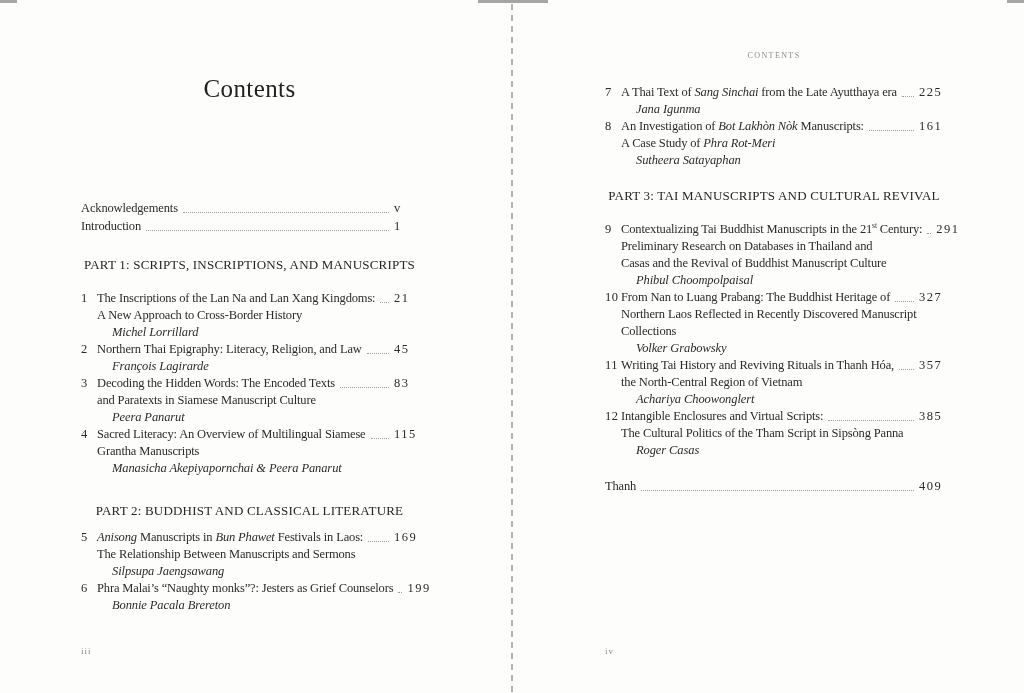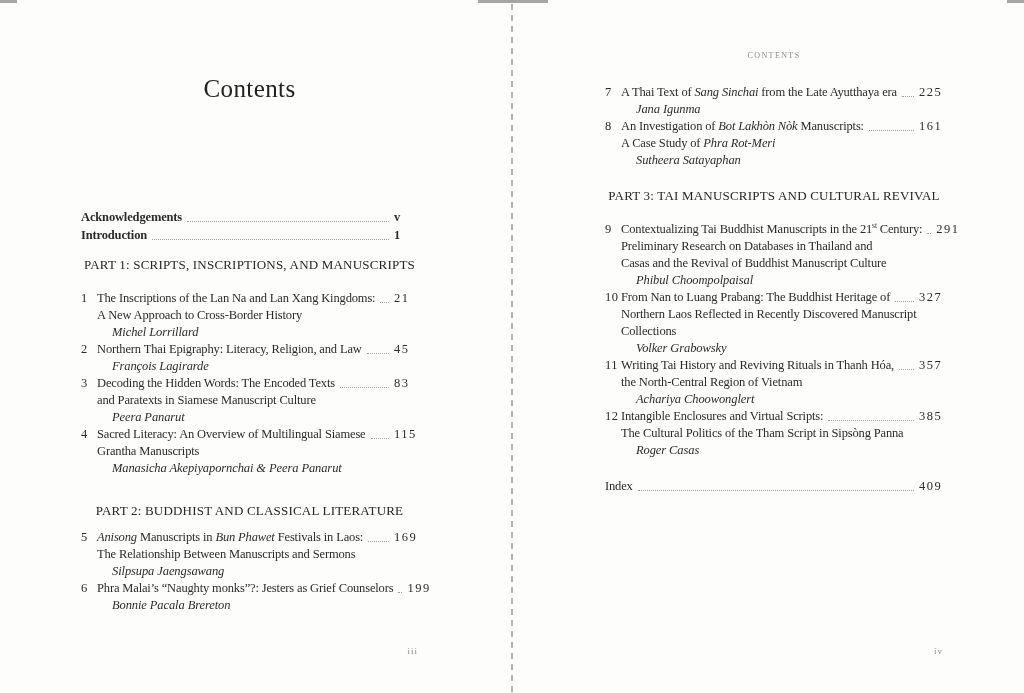--- a/index.html
+++ b/index.html
@@ -22,21 +22,21 @@
     position:absolute;top:61px;left:0;right:0;margin:0;
     font-size:25px;font-weight:400;text-align:center;line-height:30px;
     letter-spacing:.4px;color:#222;
   }
   .running-header{
     position:absolute;top:36px;left:0;right:0;height:14px;line-height:14px;
     text-align:center;font-size:8px;letter-spacing:1.4px;color:#8a8a8a;
   }
   .folio{
     position:absolute;top:631px;left:0;right:0;height:14px;line-height:14px;
-    text-align:right;font-size:9px;letter-spacing:1px;color:#8a8a8a;
+    text-align:left;font-size:9px;letter-spacing:1px;color:#8a8a8a;
   }
   .part-heading{
     position:absolute;left:0;right:0;margin:0;height:17px;line-height:17px;
     text-align:center;font-size:13px;font-weight:400;letter-spacing:.2px;color:#262626;
   }
   .list-block{position:absolute;left:0;right:0;}
 
   .row{display:flex;align-items:baseline;height:17px;line-height:17px;
        font-size:12.5px;position:relative;}
   .front-row{height:18px;line-height:18px;}
@@ -52,21 +52,21 @@
 </head>
 <body>
 
 <div class="crop-mark" style="left:0;width:17px;"></div>
 <div class="crop-mark" style="left:478px;width:70px;"></div>
 <div class="crop-mark" style="left:1007px;width:17px;"></div>
 <div class="fold-line"></div>
 
 <section class="page left">
   <h1 class="contents-title">Contents</h1>
-  <div class="list-block" id="left-front" style="top:195px;font-weight:bold;">
+  <div class="list-block" id="left-front" style="top:186px;">
       <div class="row front-row">
         <span class="txt">Acknowledgements</span>
         <span class="leader"></span>
         <span class="pg">v</span>
       </div>
       <div class="row front-row">
         <span class="txt">Introduction</span>
         <span class="leader"></span>
         <span class="pg">1</span>
       </div>
@@ -246,19 +246,19 @@
         <span class="num"></span>
         <span class="txt"><span>The Cultural Politics of the Tham Script in Sipsòng Panna</span></span>
       </div>
       <div class="row">
         <span class="num"></span>
         <span class="author">Roger Casas</span>
       </div>
     </div>
   <div class="list-block" id="right-index" style="top:464px;">
       <div class="row front-row">
-        <span class="txt">Index</span>
+        <span class="txt">Thanh</span>
         <span class="leader"></span>
         <span class="pg">409</span>
       </div>
     </div>
   <div class="folio">iv</div>
 </section>
 
 </body></html>

